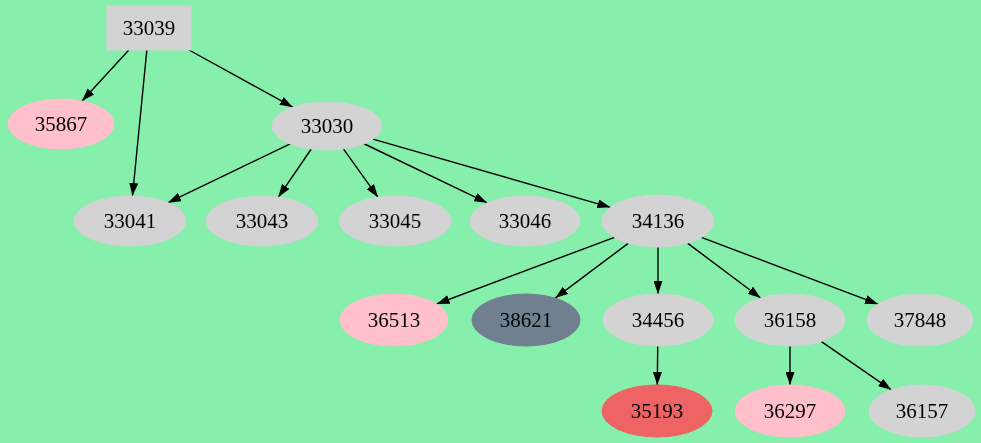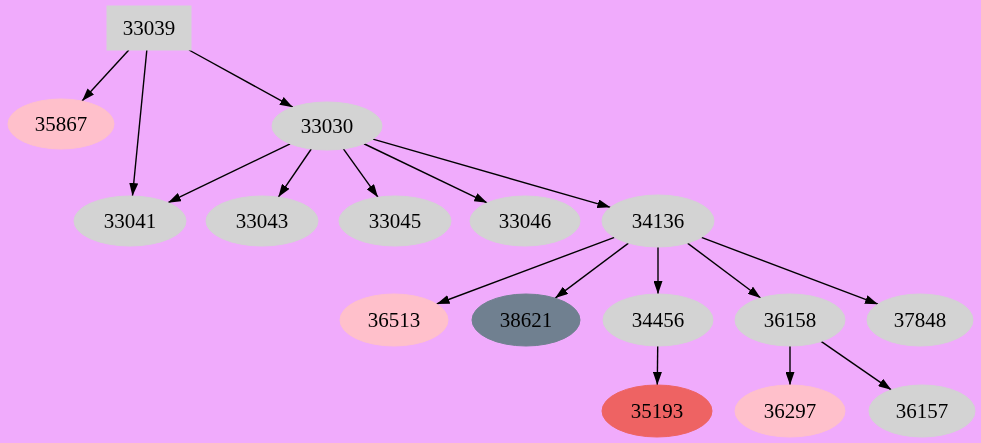--- a/index.html
+++ b/index.html
@@ -4,21 +4,21 @@
 <style>
   html, body {
     margin: 0;
     padding: 0;
     background: #ffffff;
   }
   .canvas {
     position: relative;
     width: 981px;
     height: 443px;
-    background: #f0abfc;
+    background: #86efac;
     overflow: hidden;
   }
   svg text {
     font-family: "Liberation Serif", "DejaVu Serif", serif;
     font-size: 21px;
     fill: #000000;
     text-anchor: middle;
   }
   svg .edge-line {
     stroke: #000000;

